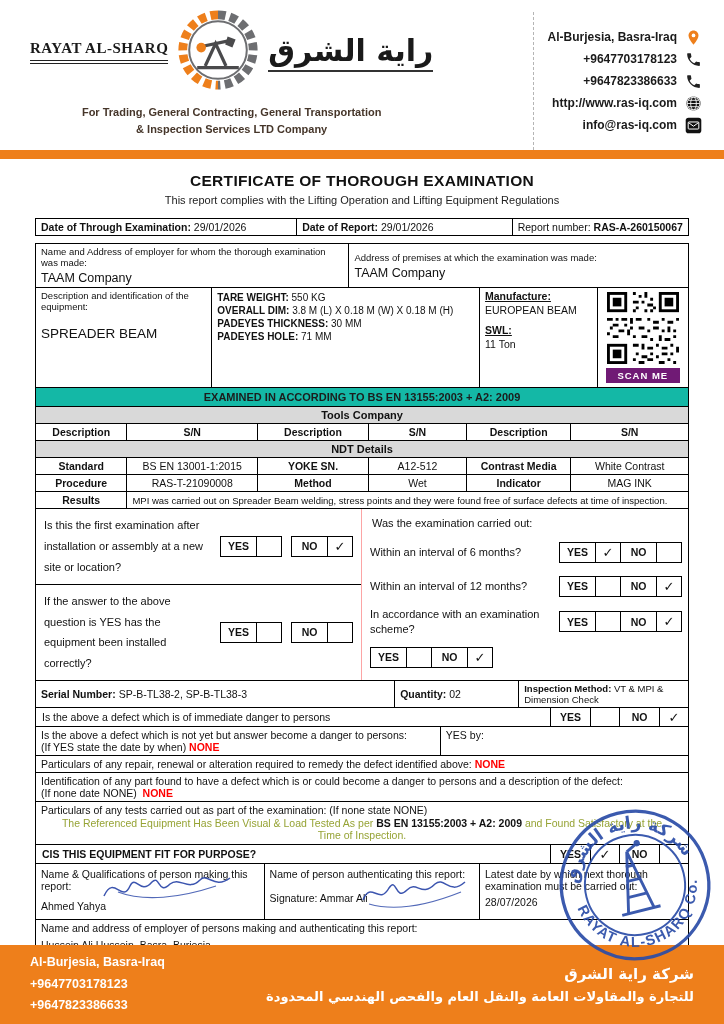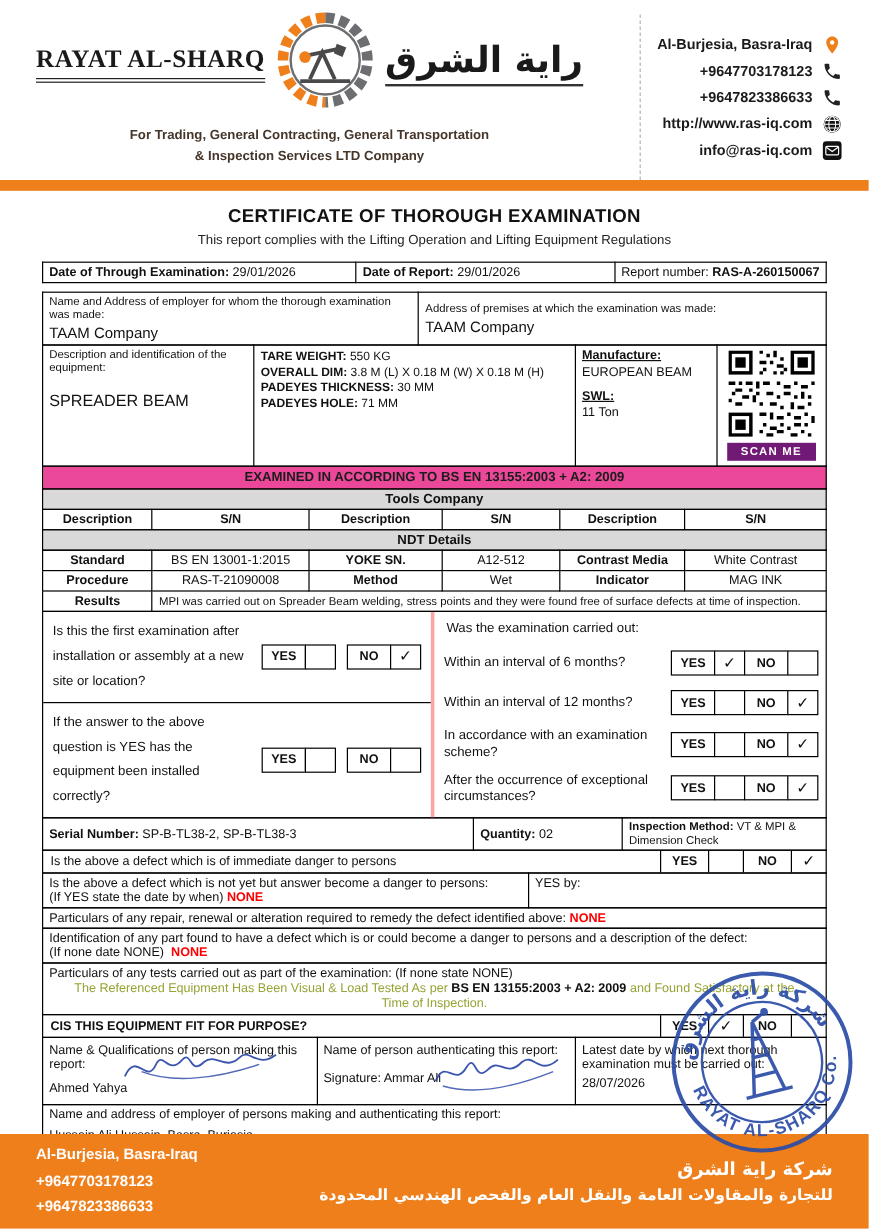--- a/index.html
+++ b/index.html
@@ -8,21 +8,21 @@
     background: #ffffff; overflow: hidden;
     font-family: "Liberation Sans", "DejaVu Sans", sans-serif;
     color: #111;
   }
   .ar { font-family: "DejaVu Sans", sans-serif; direction: rtl; }
 
   
   .header { display: flex; justify-content: space-between; align-items: flex-start; padding: 10px 22px 6px 30px; height: 150px; }
   .logo-block { display: flex; flex-direction: column; align-items: center; }
   .logo-row { display: flex; align-items: center; gap: 10px; }
-  .company-en { font-family: "Liberation Serif", serif; font-weight: bold; font-size: 21px; letter-spacing: .5px; border-bottom: 4px double #222; padding-bottom: 3px; color: #1a1a1a; }
+  .company-en { font-family: "Liberation Serif", serif; font-weight: bold; font-size: 15px; letter-spacing: .5px; border-bottom: 4px double #222; padding-bottom: 3px; color: #1a1a1a; }
   .company-ar { font-size: 30px; font-weight: bold; color: #1a1a1a; border-bottom: 2px solid #333; padding-bottom: 2px; }
   .tagline { margin-top: 10px; text-align: center; font-weight: bold; font-size: 11px; color: #46362a; line-height: 1.5; }
   .contacts { border-left: 1px dashed #b5b5b5; padding-left: 14px; display: flex; flex-direction: column; gap: 5px; margin-top: 2px; min-height: 138px; justify-content: center; }
   .contact-row { display: flex; align-items: center; justify-content: flex-end; gap: 8px; font-size: 12px; font-weight: bold; color: #1a1a1a; }
   .cicon { width: 17px; height: 17px; flex: 0 0 17px; }
   .orange-bar { height: 9px; background: #ee7f1b; }
 
   
   .title-wrap { text-align: center; margin-top: 13px; }
   .doc-title { font-size: 15.5px; font-weight: bold; letter-spacing: .3px; color: #111; }
@@ -32,35 +32,35 @@
   .doc { width: 654px; margin: 12px auto 0 auto; }
   table { width: 100%; border-collapse: collapse; table-layout: fixed; }
   td { border: 1px solid #000; padding: 2px 5px; font-size: 10.5px; vertical-align: middle; word-wrap: break-word; }
   .stk { margin-top: -1px; }
   .gap { height: 7px; border: none; }
   .b { font-weight: bold; }
   .sm { font-size: 9.5px; }
   .ctr { text-align: center; }
   .red { color: #ff0000; font-weight: bold; }
   .green { color: #96a335; }
-  .banner-orange td { background: #ec4899; font-weight: bold; text-align: center; font-size: 11px; color: #1c1c1c; padding: 3px; }
+  .banner-orange td { background: #14b8a6; font-weight: bold; text-align: center; font-size: 11px; color: #1c1c1c; padding: 3px; }
   .banner-gray td { background: #d9d9d9; font-weight: bold; text-align: center; font-size: 11px; padding: 2px; }
   .u { text-decoration: underline; }
 
   .equip-name { font-size: 13.5px; margin-top: 14px; }
   .val-lg { font-size: 12.5px; margin-top: 3px; }
   .spec-line { margin: 2px 0; font-size: 10px; }
 
   
   .qr-cell { text-align: center; padding: 4px 2px; }
   .scanme { background: #701a75; color: #fff; font-weight: bold; font-size: 9.5px; padding: 2px 0; width: 74px; margin: 2px auto 0 auto; letter-spacing: 1px; }
 
   
   .questions { display: flex; border: 1px solid #000; margin-top: -1px; }
-  .q-left { width: 50%; border-right: 3px solid #fca5a5; display: flex; flex-direction: column; }
+  .q-left { width: 50%; border-right: 1px solid #fca5a5; display: flex; flex-direction: column; }
   .q-right { width: 50%; display: flex; flex-direction: column; padding: 4px 6px 6px 8px; }
   .q-cell { padding: 6px 8px; display: flex; align-items: center; gap: 6px; flex: 1; }
   .q-cell + .q-cell { border-top: 1px solid #000; gap: 22px; }
   .q-text { font-size: 11px; line-height: 1.9; flex: 1; }
   .q-right-header { font-size: 11px; padding: 4px 0 6px 2px; }
   .q-row { display: flex; align-items: center; gap: 4px; padding: 4px 0; flex: 1; }
   .q-row .q-text { line-height: 1.3; }
   .yn { display: inline-flex; align-items: center; }
   .yn-label, .yn-box { border: 1px solid #000; height: 21px; display: inline-flex; align-items: center; justify-content: center; background: #fff; }
   .yn-label { width: 37px; font-weight: bold; font-size: 10.5px; }
@@ -383,21 +383,20 @@
       <div class="q-row">
         <span class="q-text">In accordance with an examination scheme?</span>
         <span class="yn">
           <span class="yn-label">YES</span>
           <span class="yn-box"></span>
           <span class="yn-label" style="margin-left:-1px">NO</span>
           <span class="yn-box">✓</span>
         </span>
       </div>
       <div class="q-row">
-        <span class="q-text">After the occurrence of exceptional circumstances?</span>
         <span class="yn">
           <span class="yn-label">YES</span>
           <span class="yn-box"></span>
           <span class="yn-label" style="margin-left:-1px">NO</span>
           <span class="yn-box">✓</span>
         </span>
       </div>
     </div>
   </div>
 

